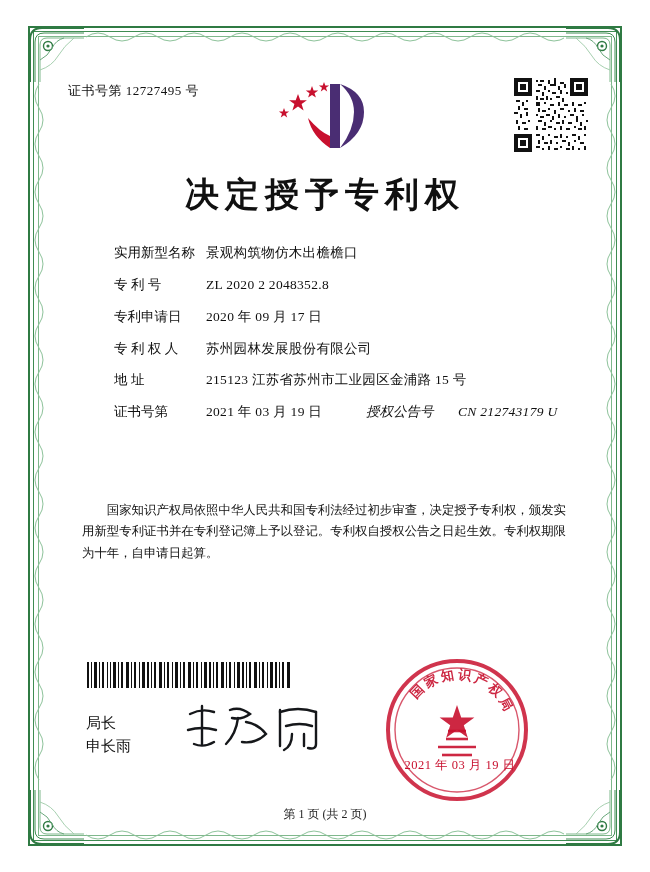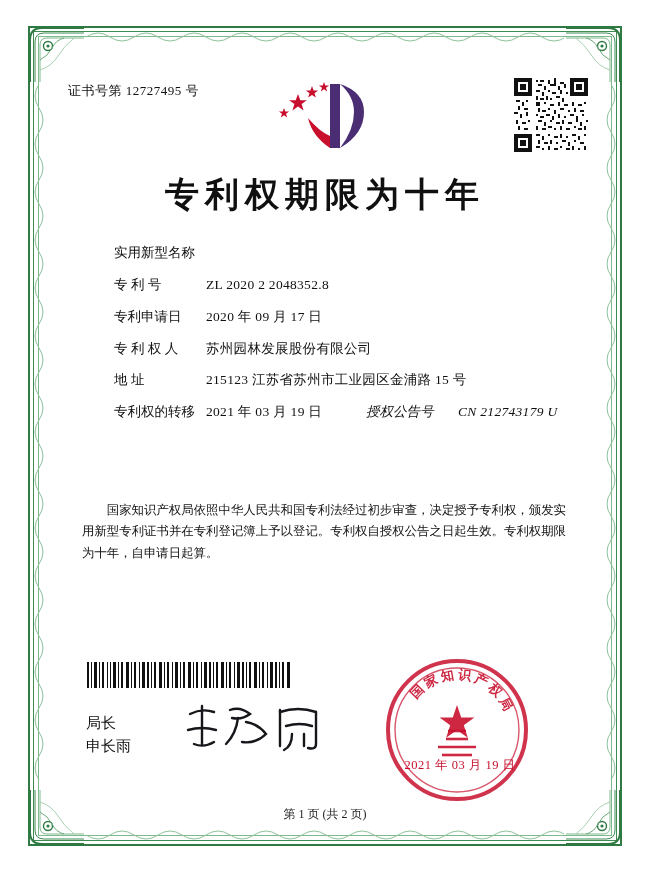--- a/index.html
+++ b/index.html
@@ -414,26 +414,27 @@
           <rect x="20" y="35" width="2" height="1"></rect>
         <rect x="23" y="34" width="1" height="1"></rect>
           <rect x="26" y="35" width="2" height="1"></rect>
         <rect x="29" y="34" width="1" height="2"></rect>
           <rect x="32" y="35" width="1" height="1"></rect>
         <rect x="35" y="34" width="1" height="2"></rect>
       </g>
     </svg>
   </div>
 
-  <div class="title">专利权期限为十年</div>
+  <div class="title">决定授予专利权</div>
 
   <div class="fields">
 
     <div class="frow">
       <div class="flabel">实用新型名称</div>
+      <div class="fvalue">景观构筑物仿木出檐檐口</div>
     </div>
 
 
     <div class="frow">
       <div class="flabel spread">专 利 号</div>
       <div class="fvalue">ZL 2020 2 2048352.8</div>
     </div>
 
     <div class="frow">
       <div class="flabel">专利申请日</div>
@@ -445,21 +446,21 @@
       <div class="fvalue">苏州园林发展股份有限公司</div>
     </div>
 
     <div class="frow">
       <div class="flabel spread">地 址</div>
       <div class="fvalue">215123 江苏省苏州市工业园区金浦路 15 号</div>
     </div>
 
     <div class="frow-split">
       <div class="split-left">
-        <div class="flabel">专利权的转移</div>
+        <div class="flabel">证书号第</div>
         <div class="fvalue">2021 年 03 月 19 日</div>
       </div>
       <div class="split-right">
         <div class="flabel">授权公告号</div>
         <div class="fvalue">CN 212743179 U</div>
       </div>
     </div>
   </div>
 
   <div class="paras">

